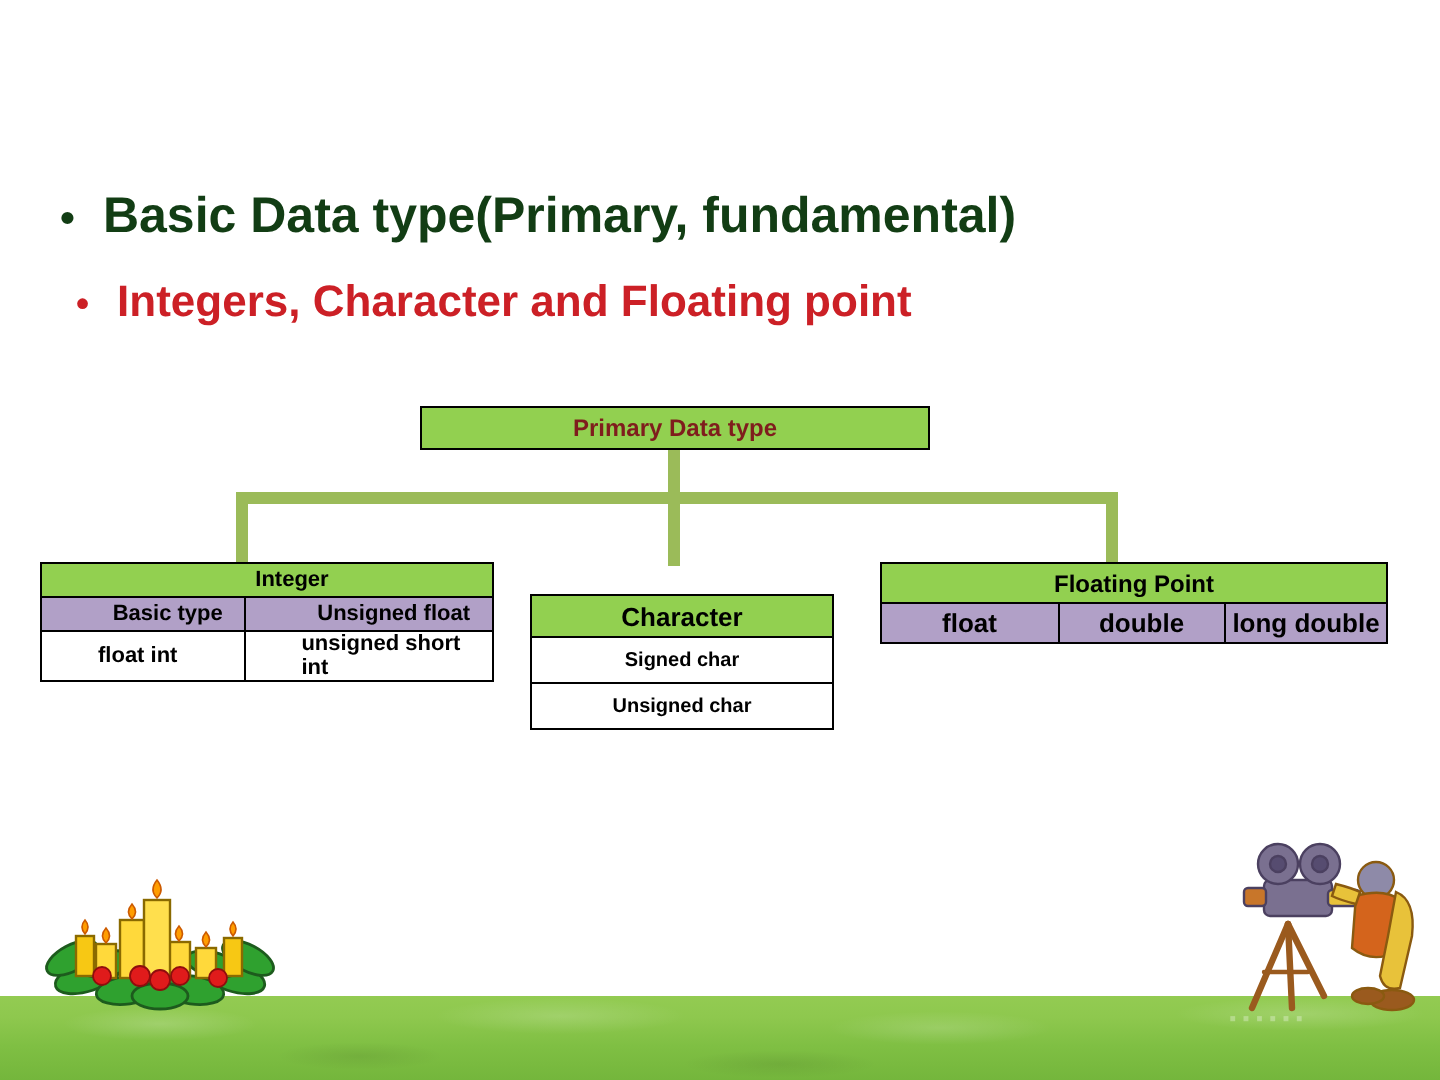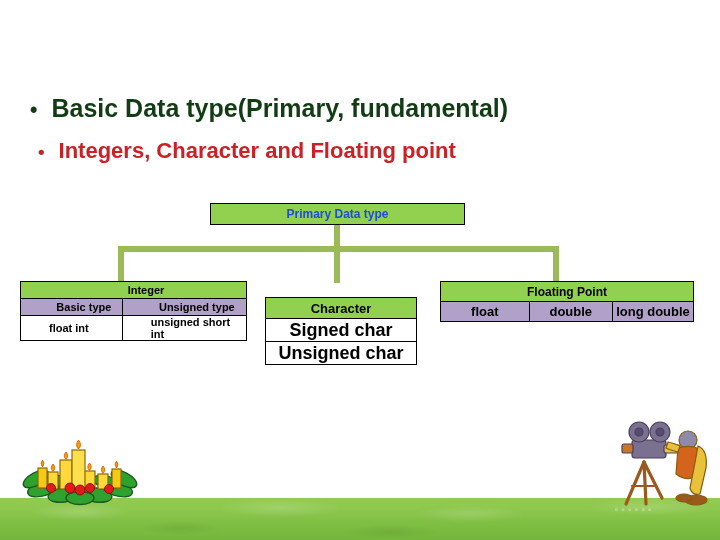--- a/index.html
+++ b/index.html
@@ -64,21 +64,21 @@
     width: 720px;
     height: 420px;
   }
   .node-box {
     position: absolute;
     box-sizing: border-box;
     border: 1px solid #000000;
     background: #92d050;
     text-align: center;
     font-weight: bold;
-    color: #1d4ed8;
+    color: #7f1d1d;
     display: flex;
     align-items: center;
     justify-content: center;
   }
   #root-box {
     left: 210px;
     top: 203px;
     width: 255px;
     height: 22px;
     font-size: 12px;
@@ -132,21 +132,21 @@
   .hdr-purple { background: #b1a0c7 !important; text-align: center; }
 
   
   #tbl-integer { left: 20px; top: 281px; width: 227px; }
   #tbl-integer td { font-size: 11px; height: 16px; padding-left: 28px; }
   #tbl-integer td.hdr-green { font-size: 11px; height: 16px; }
   #tbl-integer td.hdr-purple { font-size: 11px; height: 16px; }
 
   
   #tbl-character { left: 265px; top: 281px; width: 152px; margin-top: 16px; }
-  #tbl-character td { font-size: 18px; height: 22px; text-align: center; }
+  #tbl-character td { font-size: 10px; height: 22px; text-align: center; }
   #tbl-character td.hdr-green { font-size: 13px; height: 20px; }
 
   
   #tbl-floating { left: 440px; top: 281px; width: 254px; }
   #tbl-floating td { font-size: 13px; height: 19px; text-align: center; }
   #tbl-floating td.hdr-green { font-size: 12px; height: 19px; }
 
   
   #grass {
     position: absolute;
@@ -208,21 +208,21 @@
       <colgroup>
           <col style="width:45%">
           <col style="width:55%">
         </colgroup>
       <tbody>
         <tr>
           <td class="hdr-green" colspan="2">Integer</td>
         </tr>
         <tr>
           <td class="hdr-purple">Basic type</td>
-          <td class="hdr-purple">Unsigned type</td>
+          <td class="hdr-purple">Unsigned float</td>
         </tr>
         <tr>
           <td>float int</td>
           <td>unsigned short int</td>
         </tr>
       </tbody>
     </table>
 
     <table class="tbl" id="tbl-character">
       <tbody>

